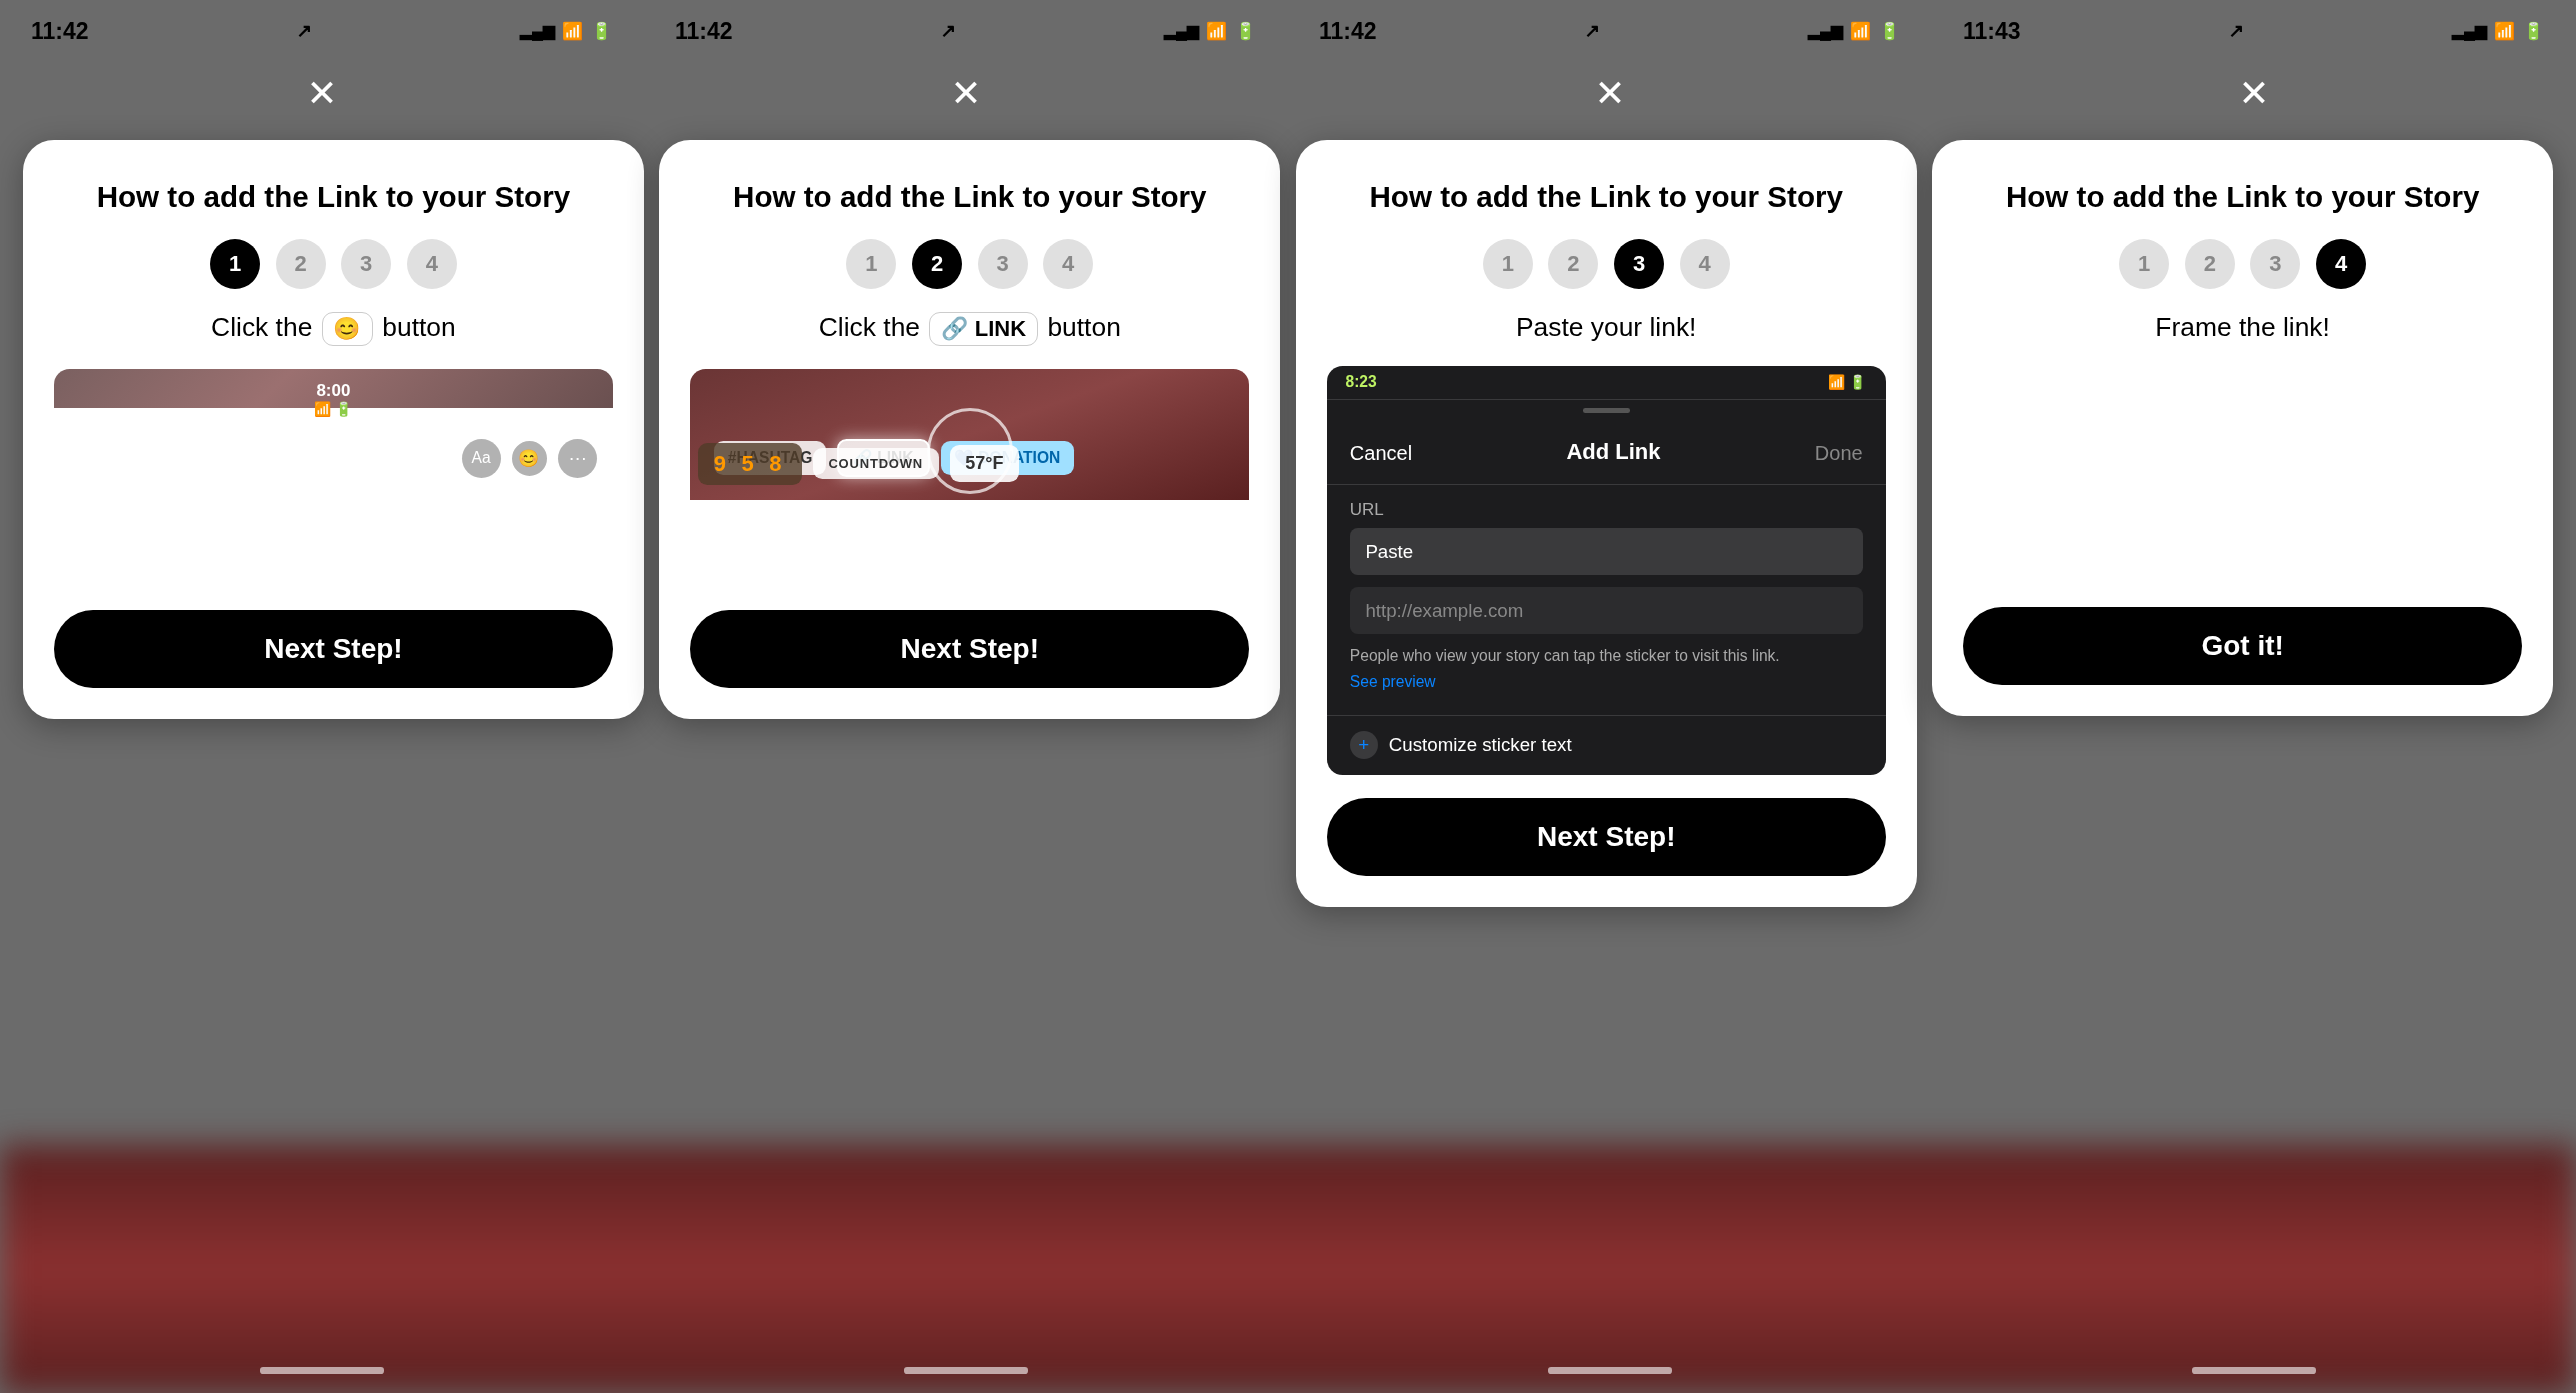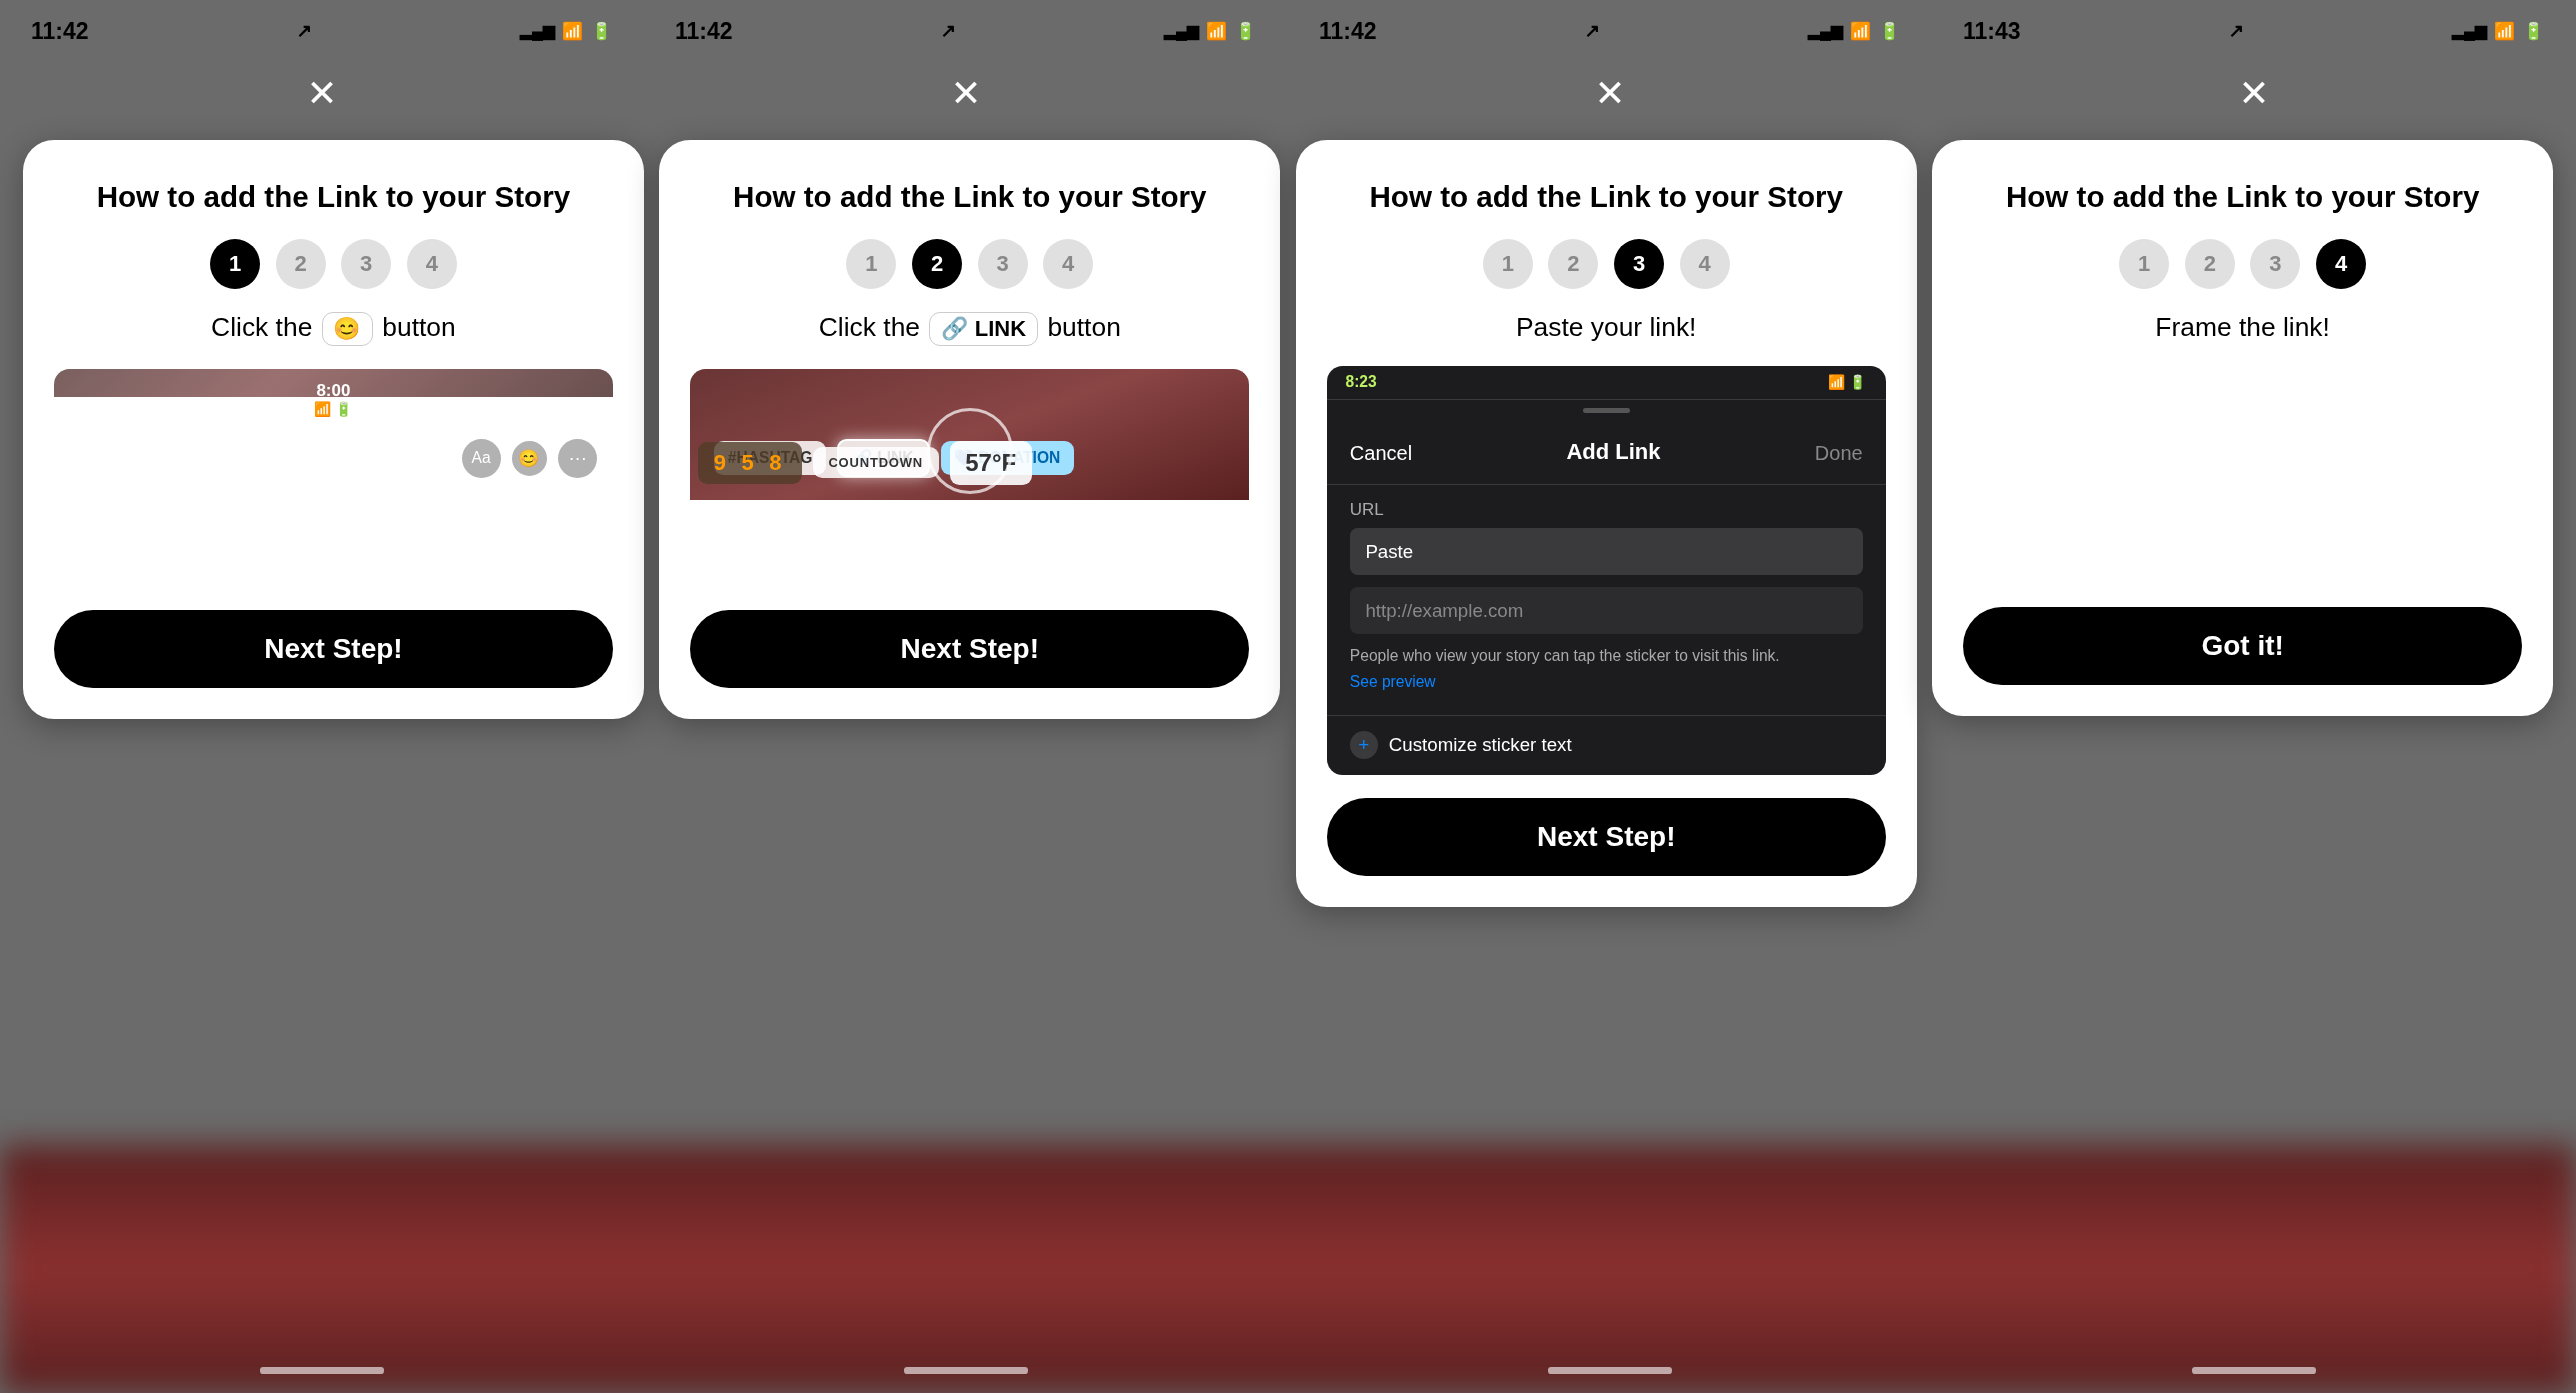--- a/index.html
+++ b/index.html
@@ -240,21 +240,21 @@
 
     .sticker-pill.quit-label {
       background: rgba(255,255,255,0.7);
       font-size: 14px;
     }
 
     .temp-badge {
       background: rgba(255,255,255,0.9);
       border-radius: 9.3px;
       padding: 7.8px 15.6px;
-      font-size: 24px;
+      font-size: 18px;
       font-weight: 700;
       color: #333;
     }
 
     .countdown-badge {
       background: rgba(255,255,255,0.85);
       border-radius: 9.3px;
       padding: 7.8px 15.6px;
       font-size: 13px;
       font-weight: 600;
@@ -522,21 +522,21 @@
       </div>
     </div>
     <div class="instruction">
       <span>Click the</span>
       <span class="inline-badge">😊</span>
       <span>button</span>
     </div>
 
     <div class="screenshot-wrapper">
       <div class="screenshot-1" style="height:100%; position:relative;">
-        <div class="screenshot-1 top-bar" style="height:28px; position:absolute; top:0; left:0; right:0; z-index:2;">
+        <div class="screenshot-1 top-bar" style="height:39px; position:absolute; top:0; left:0; right:0; z-index:2;">
           <span style="font-size:17px; font-weight:700;">8:00</span>
           <span style="font-size:14px;">📶 🔋</span>
         </div>
         <div style="position:absolute; top:53px; left:12.4px; color:#fff; font-size:14px; font-weight:600; opacity:0.9;">NGL</div>
 
         <div style="position:absolute; top:70px; left:0; right:0; display:flex; justify-content:space-between; padding:0 15.6px;">
           <div style="color:#fff; font-size:25px;">‹</div>
           <div style="display:flex; gap:9.3px;">
             <div class="screenshot-1 toolbar-btn" style="background:rgba(0,0,0,0.3); border-radius:50%; width:39px; height:39px; display:flex; align-items:center; justify-content:center; color:#fff; font-size:15.6px;">Aa</div>
             <div class="screenshot-1 toolbar-btn" style="background:rgba(0,0,0,0.3); border-radius:50%; width:39px; height:39px; border:2.3px solid #fff; display:flex; align-items:center; justify-content:center; color:#fff; font-size:17px;">😊</div>

